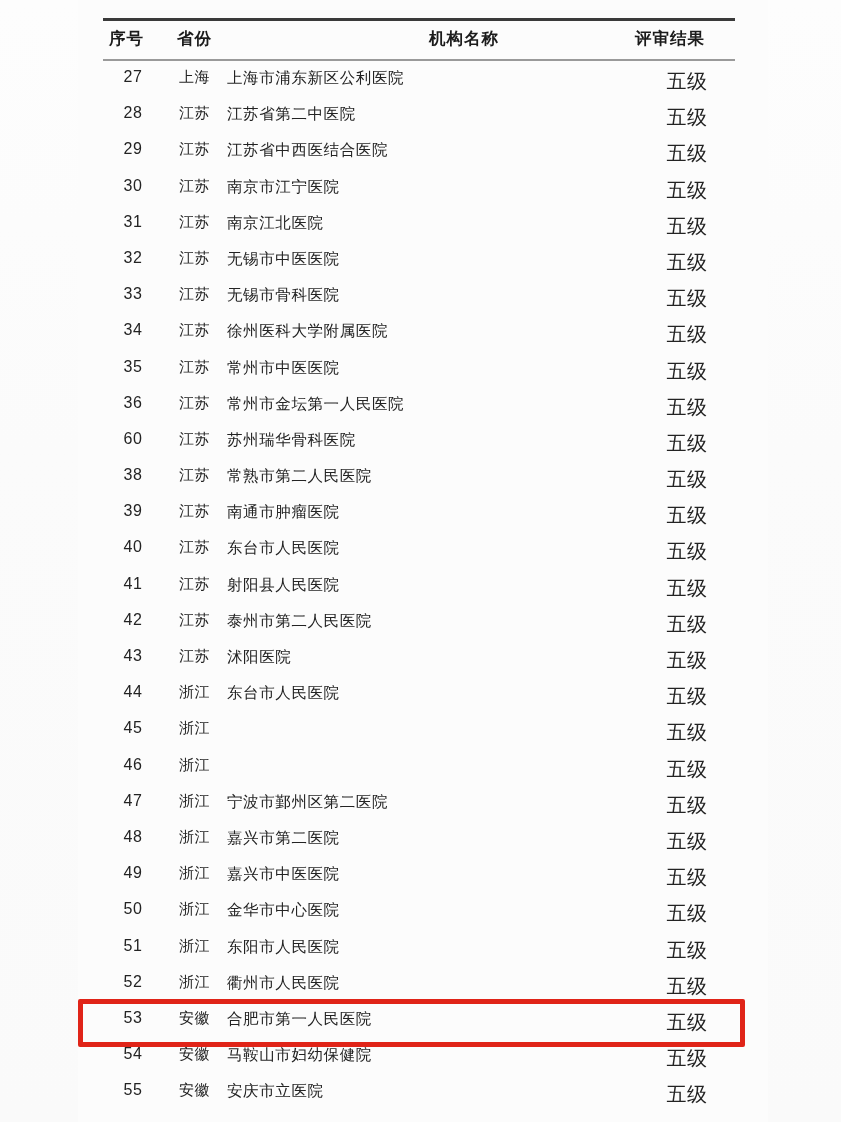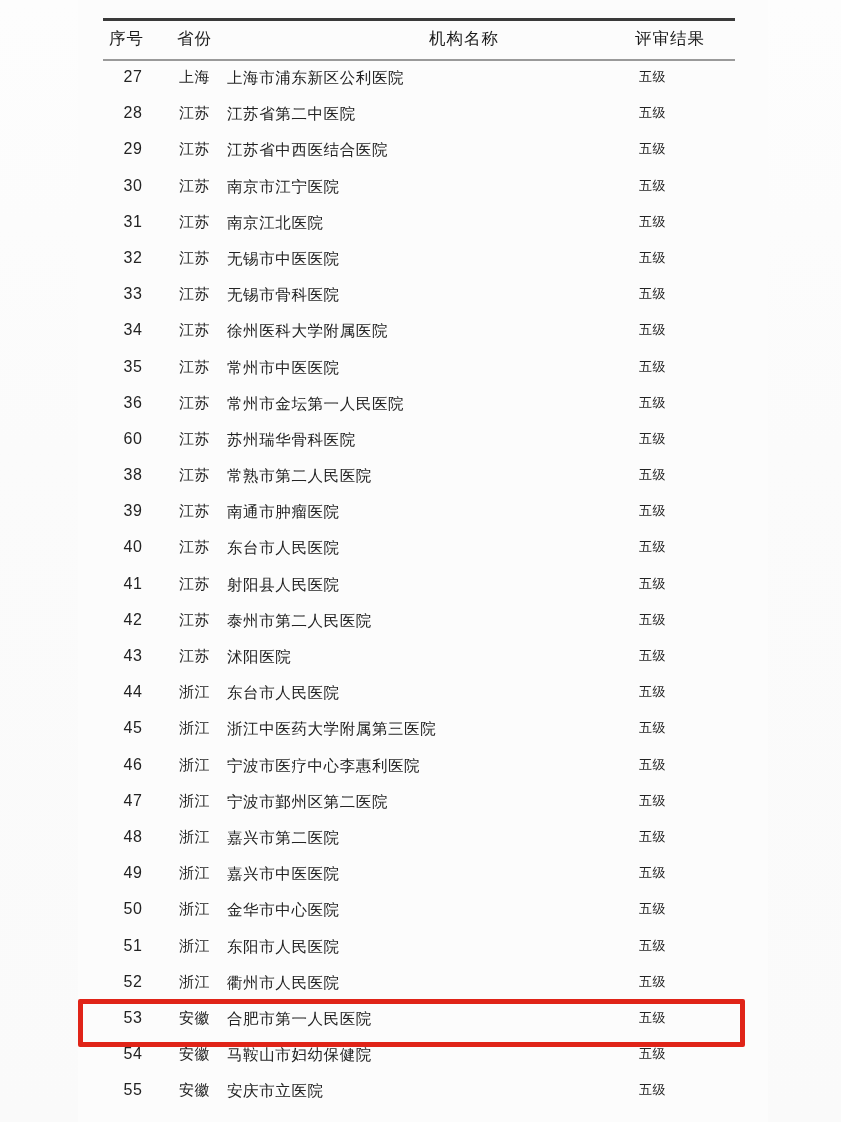--- a/index.html
+++ b/index.html
@@ -47,21 +47,21 @@
     height: 0;
     border-top: 2px solid #9a9a9a;
   }
   .hdr {
     position: relative;
     height: 38px;
   }
   .hdr .cell {
     position: absolute;
     top: 7px;
-    font-weight: 400;
+    font-weight: 700;
     font-size: 16.5px;
     letter-spacing: 1px;
     color: #1b1b1b;
     white-space: nowrap;
   }
   .c-seq  { left: 6px;  }
   .c-prov { left: 74px; text-align: center; }
   .c-name { left: 326px; }
   .c-res  { left: 532px; }
 
@@ -93,24 +93,24 @@
     text-align: left;
     font-size: 15px;
     letter-spacing: 0.5px;
   }
   .v-name {
     left: 124px;
     font-size: 15.5px;
     letter-spacing: 0.6px;
   }
   .v-res {
-    left: 536px;
+    left: 556px;
     width: 56px;
-    text-align: left;
-    font-size: 13px;
+    text-align: center;
+    font-size: 20px;
     letter-spacing: 0.5px;
   }
   
   .highlight-box {
     position: absolute;
     box-sizing: border-box;
     border: 5px solid #e02418;
     border-radius: 2px;
     pointer-events: none;
     background: transparent;
@@ -239,27 +239,25 @@
         </div>
         <div class="row">
           <span class="v-seq">44</span>
           <span class="v-prov">浙江</span>
           <span class="v-name">东台市人民医院</span>
           <span class="v-res">五级</span>
         </div>
         <div class="row">
           <span class="v-seq">45</span>
           <span class="v-prov">浙江</span>
-          <span class="v-name">浙江中医药大学附属第三医院</span>
           <span class="v-res">五级</span>
         </div>
         <div class="row">
           <span class="v-seq">46</span>
           <span class="v-prov">浙江</span>
-          <span class="v-name">宁波市医疗中心李惠利医院</span>
           <span class="v-res">五级</span>
         </div>
         <div class="row">
           <span class="v-seq">47</span>
           <span class="v-prov">浙江</span>
           <span class="v-name">宁波市鄞州区第二医院</span>
           <span class="v-res">五级</span>
         </div>
         <div class="row">
           <span class="v-seq">48</span>

